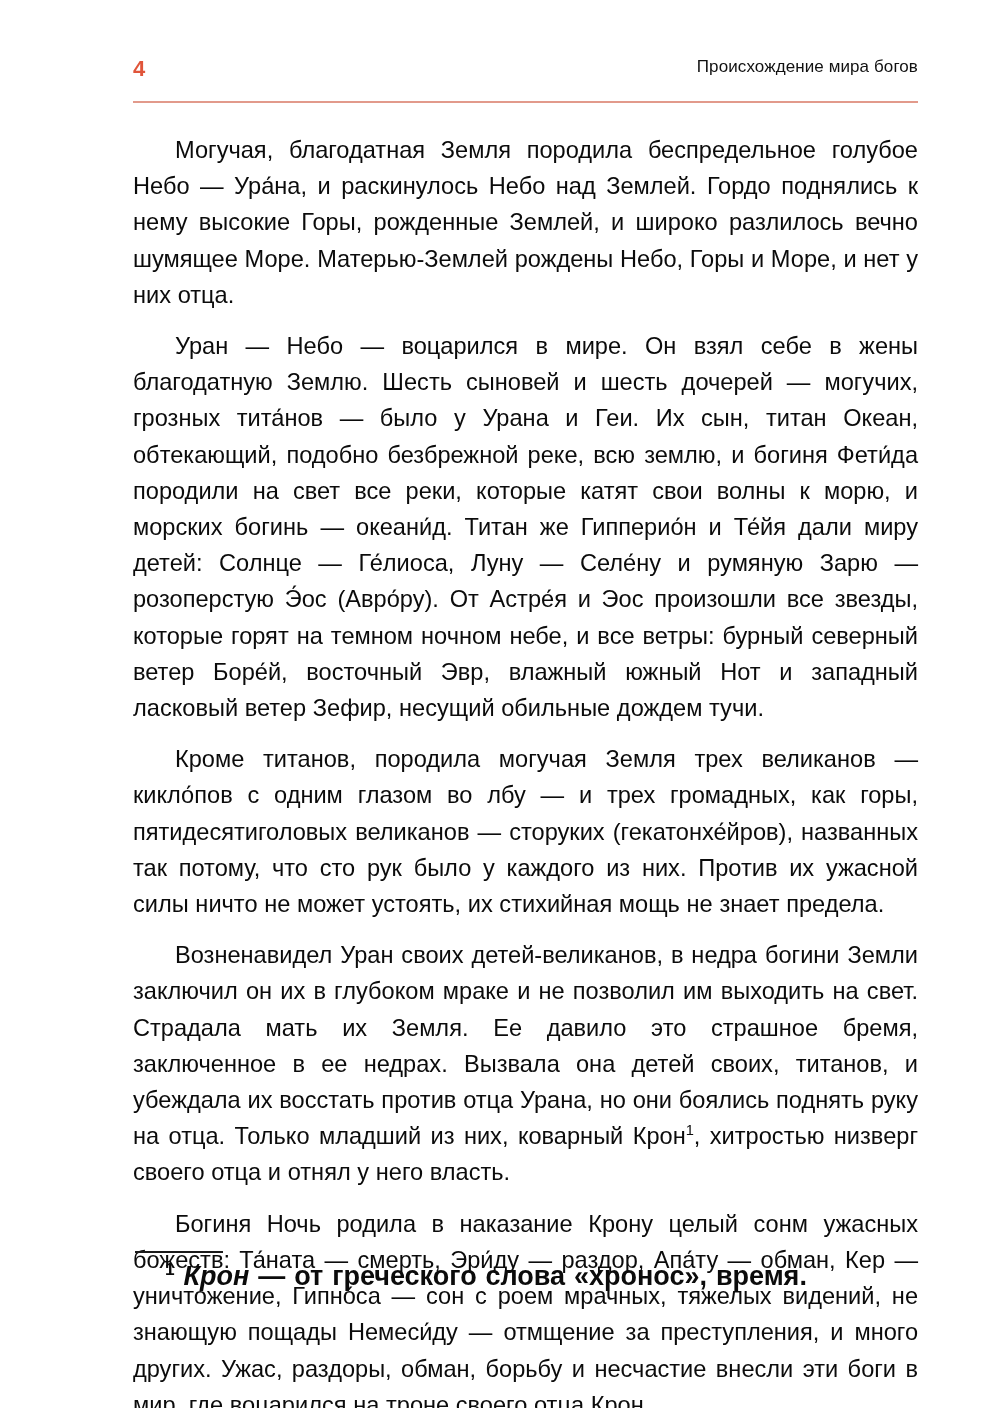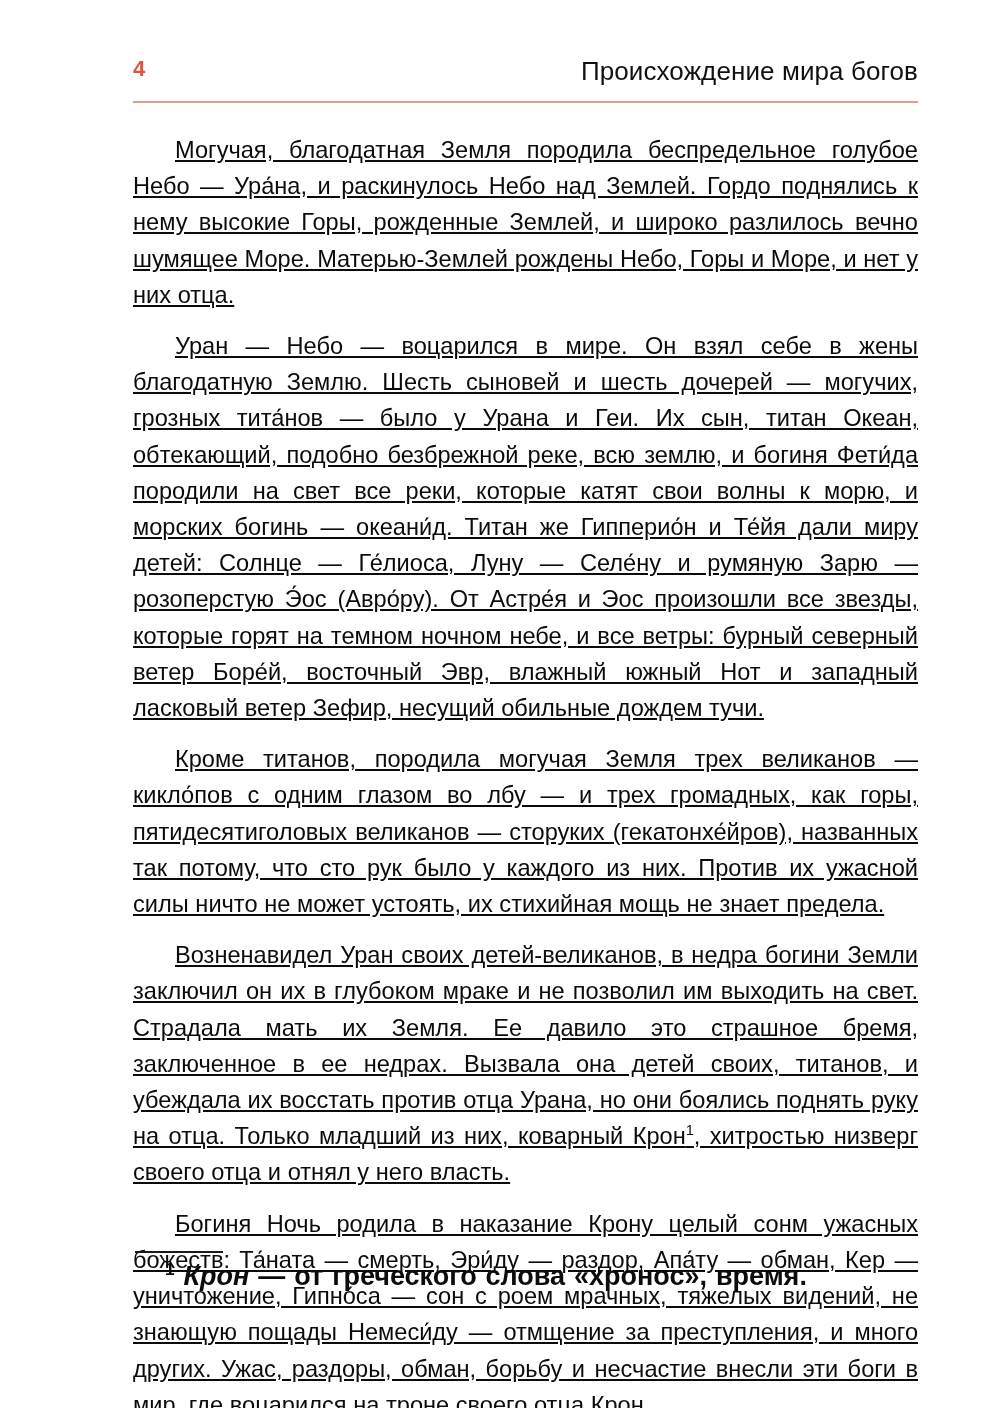--- a/index.html
+++ b/index.html
@@ -37,21 +37,21 @@
     justify-content: space-between;
   }
   .folio {
     font-size: 22px;
     font-weight: 700;
     line-height: 1;
     color: #e0553a;
     letter-spacing: 0.5px;
   }
   .header-title {
-    font-size: 26px;
+    font-size: 17px;
     font-weight: 400;
     line-height: 1;
     color: #111111;
     letter-spacing: 0.1px;
     white-space: nowrap;
   }
   .header-rule {
     position: absolute;
     left: 133px;
     top: 101px;
@@ -70,21 +70,20 @@
   .para {
     margin: 0;
     font-size: 23.6px;
     line-height: 36.2px;
     text-align: justify;
     text-justify: inter-word;
     text-indent: 42px;
     hyphens: manual;
     word-spacing: 0.1px;
     color: #0b0b0b;
-    text-decoration: underline;
   }
   .para + .para {
     margin-top: 15px;
   }
   sup.fn-ref {
     font-size: 0.62em;
     vertical-align: super;
     line-height: 0;
   }
 

